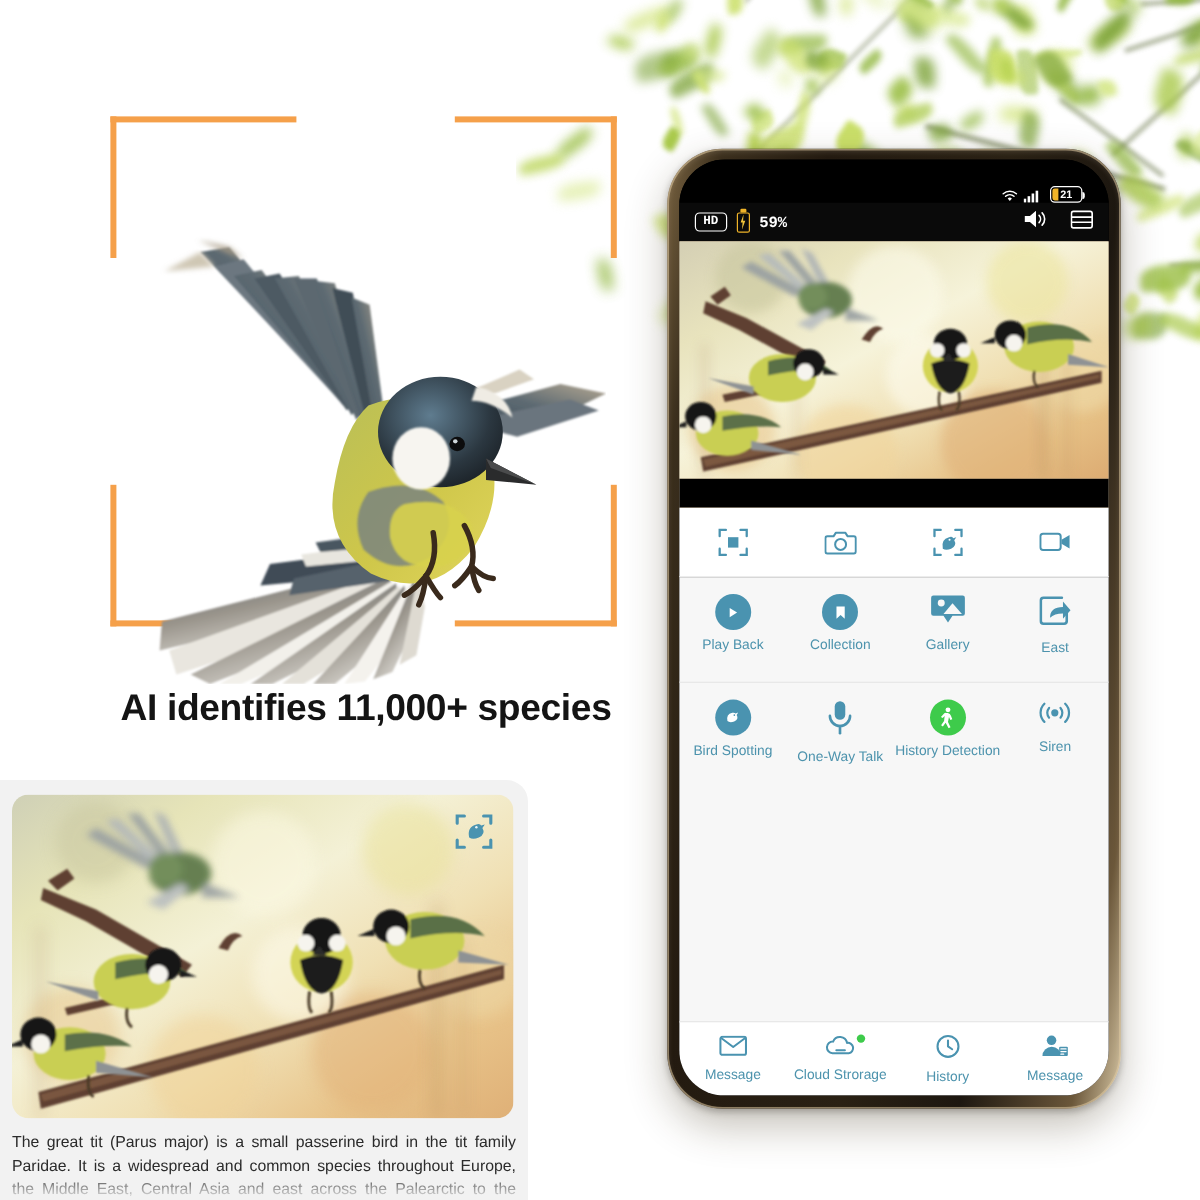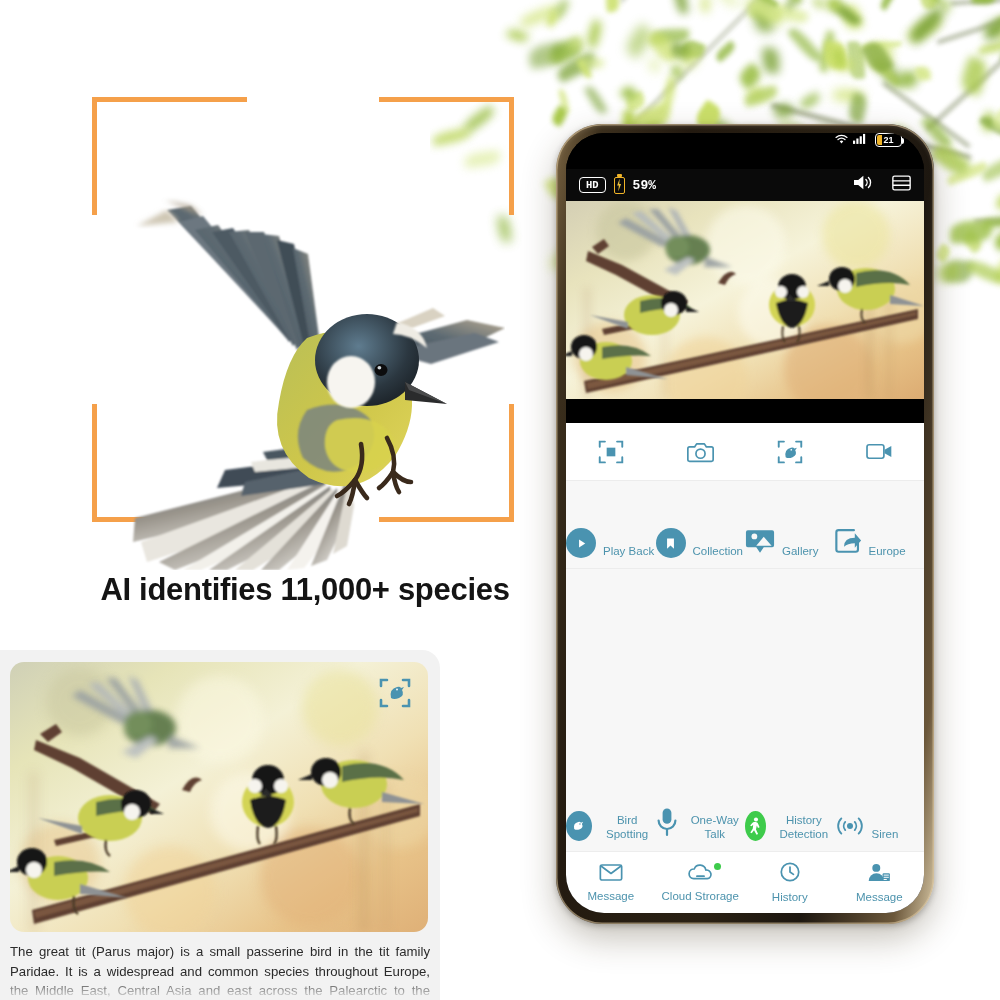--- a/index.html
+++ b/index.html
@@ -66,21 +66,21 @@
   }
   #screen {
     position:relative; width:100%; height:100%;
     border-radius:38px; overflow:hidden; background:#000;
     display:flex; flex-direction:column;
   }
 
   
   #statusbar {
     height:36px; background:#000; flex:0 0 36px;
-    display:flex; align-items:flex-start; justify-content:flex-end;
+    display:flex; align-items:flex-end; justify-content:flex-end;
     padding:0 22px 0 0; gap:4px;
   }
   .sb-ico { display:flex; align-items:center; }
   .batt-chip {
     display:flex; align-items:center; justify-content:center;
     width:27px; height:14px; border:1.4px solid #fff; border-radius:4px;
     font-size:9px; font-weight:bold; color:#fff; position:relative; margin-left:3px;
   }
   .batt-chip::after{ content:""; position:absolute; right:-3.4px; top:4px; width:2.2px; height:6px; background:#fff; border-radius:0 2px 2px 0;}
   .batt-chip .fill{ position:absolute; left:1px; top:1px; bottom:1px; width:5px; background:#f0b429; border-radius:2px 0 0 2px;}
@@ -123,21 +123,21 @@
   #toolrow {
     flex:0 0 58px; background:#fff; display:flex; align-items:center;
     border-bottom:1px solid #ececec;
   }
   #toolrow .tool { flex:1; display:flex; align-items:center; justify-content:center; cursor:pointer; }
 
   
   .featgrid { background:#f7f7f7; display:flex; padding:14px 0 10px 0; }
   .featgrid.g1 { flex:0 0 88px; border-bottom:1px solid #ececec; }
   .featgrid.g2 { flex:1 1 auto; }
-  .feat { flex:1; display:flex; flex-direction:row; align-items:flex-end; gap:7px; cursor:pointer; }
+  .feat { flex:1; display:flex; flex-direction:column; align-items:center; gap:7px; cursor:pointer; }
   .feat .lbl { font-size:11.5px; color:#4d93ad; text-align:center; line-height:13.5px; }
   .circ { width:30px; height:30px; border-radius:50%; background:var(--teal); display:flex; align-items:center; justify-content:center; }
   .circ.green { background:#3ecb4b; }
 
   
   #bottomnav {
     flex:0 0 62px; background:#fff; display:flex; align-items:center;
     border-top:1px solid #ededed;
   }
   #bottomnav .nav { flex:1; display:flex; flex-direction:column; align-items:center; gap:5px; cursor:pointer; position:relative; }
@@ -776,21 +776,21 @@
         </span>
         <span class="lbl">Gallery</span>
       </div>
       <div class="feat">
         <span>
           <svg viewBox="0 0 30 30" width="27" height="27">
             <path d="M21,3.5 H4 a2.5,2.5 0 0 0 -2.5,2.5 V25 a2.5,2.5 0 0 0 2.5,2.5 H23 a2.5,2.5 0 0 0 2.5,-2.5 V15" stroke="#4a93b0" stroke-width="2.4" fill="none" stroke-linecap="round"></path>
             <path d="M10,22 q0,-10 12,-10 v-5 l7,8 l-7,8 v-5 q-8,0 -12,4 Z" fill="#4a93b0"></path>
           </svg>
         </span>
-        <span class="lbl">Europe</span>
+        <span class="lbl">East</span>
       </div>
     </div>
 
     <div class="featgrid g2">
       <div class="feat">
         <span class="circ">
           <svg viewBox="0 0 20 20" width="16" height="16">
             <path d="M4,13.6 q-1.6,-7 5,-8.6 q2.4,-.6 3.4,.8 l2.8,-1 l-1.6,2.6 q2.6,4.4 -2.6,6.6 q-4.4,1.8 -7,-.4 Z" fill="#fff"></path>
             <circle cx="11.2" cy="7.4" r=".9" fill="#4a93b0"></circle>
           </svg>

